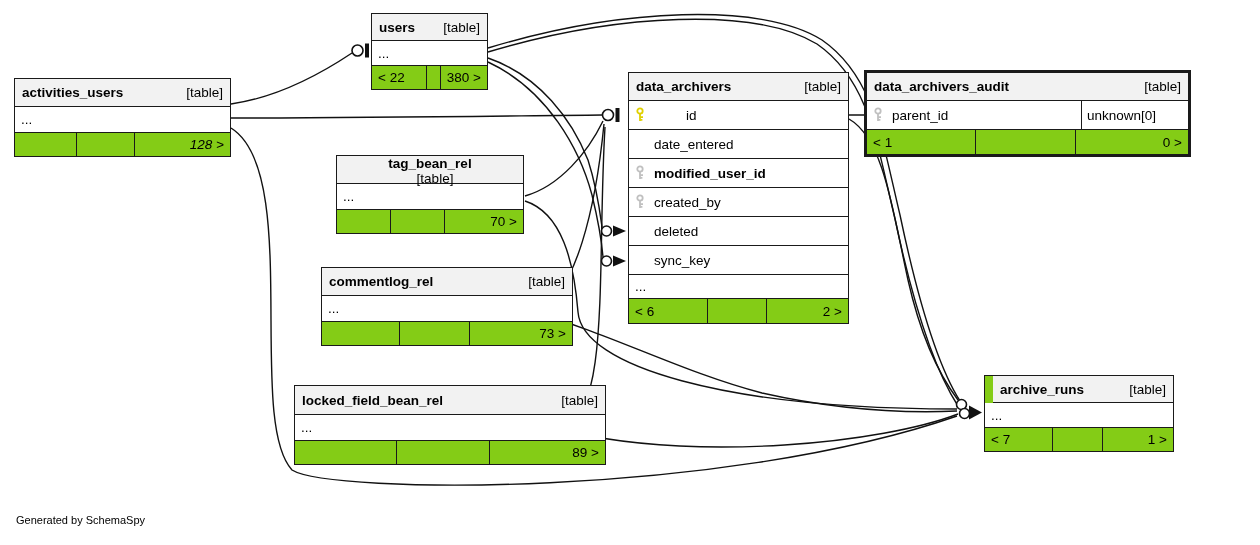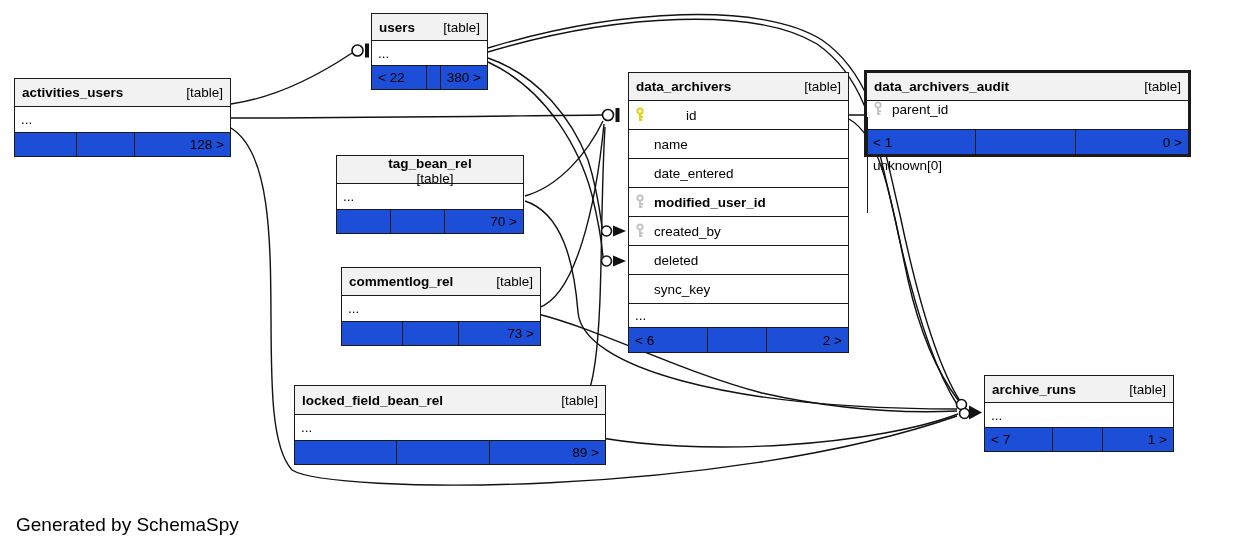--- a/index.html
+++ b/index.html
@@ -6,21 +6,21 @@
   body{
     width:1260px;height:545px;position:relative;background:#ffffff;
     font-family:"Liberation Sans","DejaVu Sans",sans-serif;
     color:#000;overflow:hidden;
   }
   #edge-layer{position:absolute;left:0;top:0;width:1260px;height:545px;}
   #edge-layer path{fill:none;stroke:#111;stroke-width:1.4;}
   #edge-layer circle{fill:#fff;stroke:#111;stroke-width:1.6;}
   #edge-layer rect,#edge-layer polygon{fill:#111;stroke:none;}
   .tbl{
-    position:absolute;background:#1d4ed8;border:1.5px solid #1a1a1a;
+    position:absolute;background:#84cc16;border:1.5px solid #1a1a1a;
     box-sizing:border-box;font-size:13.5px;
   }
   .tbl.focus{border-width:3px;}
   .hdr{
     background:#f2f2f2;border-bottom:1.5px solid #1a1a1a;
     display:flex;justify-content:space-between;align-items:center;
     padding:0 7px;box-sizing:border-box;
   }
   .tname{font-weight:bold;white-space:nowrap;}
   .ttag{white-space:nowrap;margin-left:10px;text-align:center;}
@@ -35,21 +35,21 @@
     border-right:1.5px solid #1a1a1a;padding:0 6px;display:flex;
     align-items:center;box-sizing:border-box;overflow:hidden;white-space:nowrap;
   }
   .fc:last-child{border-right:none;justify-content:flex-end;}
   .splitrow{display:flex;padding:0;align-items:stretch;}
   .splitrow .cellL{flex:1;display:flex;align-items:center;padding:0 6px;}
   .splitrow .cellR{
     flex:0 0 96px;border-left:1.5px solid #1a1a1a;display:flex;
     align-items:center;justify-content:flex-start;padding:0 5px;
   }
-  #schemaspy-note{position:absolute;left:16px;top:514px;font-size:19px;}
+  #schemaspy-note{position:absolute;left:16px;top:514px;font-size:11px;}
 </style>
 </head>
 <body>
 
 <svg id="edge-layer" viewBox="0 0 1260 545" xmlns="http://www.w3.org/2000/svg">
 
   <path d="M231,104 C280,97 322,73 352,53"></path>
 
   <path d="M231,118 C380,118 500,116 602,115"></path>
 
@@ -116,38 +116,38 @@
 
 <div class="tbl" style="left:14px;top:78px;width:217px;">
   <div class="hdr" style="height:28px;">
     <span class="tname">activities_users</span>
     <span class="ttag">[table]</span>
   </div>
   <div class="trow" style="height:26px;">...</div>
   <div class="tfoot" style="height:23px;">
     <span class="fc" style="width:29%;"></span>
     <span class="fc" style="width:27%;"></span>
-    <span class="fc" style="width:44%;">128 &gt;</span>
+    <span class="fc" style="width:44%;font-style:italic;">128 &gt;</span>
   </div>
 </div>
 
 <div class="tbl" style="left:336px;top:155px;width:188px;">
   <div class="hdr" style="height:28px;flex-direction:column;">
     <span class="tname">tag_bean_rel</span>
     <span class="ttag">[table]</span>
   </div>
   <div class="trow" style="height:26px;">...</div>
   <div class="tfoot" style="height:23px;">
     <span class="fc" style="width:29%;"></span>
     <span class="fc" style="width:29%;"></span>
     <span class="fc" style="width:42%;">70 &gt;</span>
   </div>
 </div>
 
-<div class="tbl" style="left:321px;top:267px;width:200px;margin-left:20px;">
+<div class="tbl" style="left:321px;top:267px;width:252px;">
   <div class="hdr" style="height:28px;">
     <span class="tname">commentlog_rel</span>
     <span class="ttag">[table]</span>
   </div>
   <div class="trow" style="height:26px;">...</div>
   <div class="tfoot" style="height:23px;">
     <span class="fc" style="width:31%;"></span>
     <span class="fc" style="width:28%;"></span>
     <span class="fc" style="width:41%;">73 &gt;</span>
   </div>
@@ -175,24 +175,20 @@
     <span class="keyic">
       <svg width="10" height="16" viewBox="0 0 10 16">
           <circle cx="5" cy="4" r="2.7" fill="none" stroke="#e0d000" stroke-width="1.8"></circle>
           <path d="M5 6.7 V14 M5 10.2 H8 M5 12.8 H7.4" stroke="#e0d000" stroke-width="1.8" fill="none"></path>
         </svg>
     </span>
     <span>id</span>
   </div>
   <div class="trow" style="height:29px;">
     <span class="nokey"></span>
-    <span>name</span>
-  </div>
-  <div class="trow" style="height:29px;">
-    <span class="nokey"></span>
     <span>date_entered</span>
   </div>
   <div class="trow" style="height:29px;font-weight:bold;">
     <span class="keyic">
       <svg width="10" height="16" viewBox="0 0 10 16">
           <circle cx="5" cy="4" r="2.7" fill="none" stroke="#c0c0c0" stroke-width="1.8"></circle>
           <path d="M5 6.7 V14 M5 10.2 H8 M5 12.8 H7.4" stroke="#c0c0c0" stroke-width="1.8" fill="none"></path>
         </svg>
     </span>
     <span>modified_user_id</span>
@@ -220,41 +216,41 @@
     <span class="fc" style="width:27%;"></span>
     <span class="fc" style="width:37%;">2 &gt;</span>
   </div>
 </div>
 
 <div class="tbl focus" style="left:864px;top:70px;width:327px;">
   <div class="hdr" style="height:28px;">
     <span class="tname">data_archivers_audit</span>
     <span class="ttag">[table]</span>
   </div>
-  <div class="trow splitrow" style="height:29px;flex-direction:column;">
+  <div class="trow splitrow" style="height:29px;">
     <span class="cellL">
       <span class="keyic">
         <svg width="10" height="16" viewBox="0 0 10 16">
             <circle cx="5" cy="4" r="2.7" fill="none" stroke="#c0c0c0" stroke-width="1.8"></circle>
             <path d="M5 6.7 V14 M5 10.2 H8 M5 12.8 H7.4" stroke="#c0c0c0" stroke-width="1.8" fill="none"></path>
           </svg>
       </span>
       <span>parent_id</span>
     </span>
     <span class="cellR">unknown[0]</span>
   </div>
   <div class="tfoot" style="height:24px;">
     <span class="fc" style="width:34%;">&lt; 1</span>
     <span class="fc" style="width:31%;"></span>
     <span class="fc" style="width:35%;">0 &gt;</span>
   </div>
 </div>
 
 <div class="tbl" style="left:984px;top:375px;width:190px;">
-  <div class="hdr" style="height:27px;">
+  <div class="hdr" style="height:27px;margin-left:8px;">
     <span class="tname">archive_runs</span>
     <span class="ttag">[table]</span>
   </div>
   <div class="trow" style="height:25px;">...</div>
   <div class="tfoot" style="height:23px;">
     <span class="fc" style="width:36%;">&lt; 7</span>
     <span class="fc" style="width:27%;"></span>
     <span class="fc" style="width:37%;">1 &gt;</span>
   </div>
 </div>

